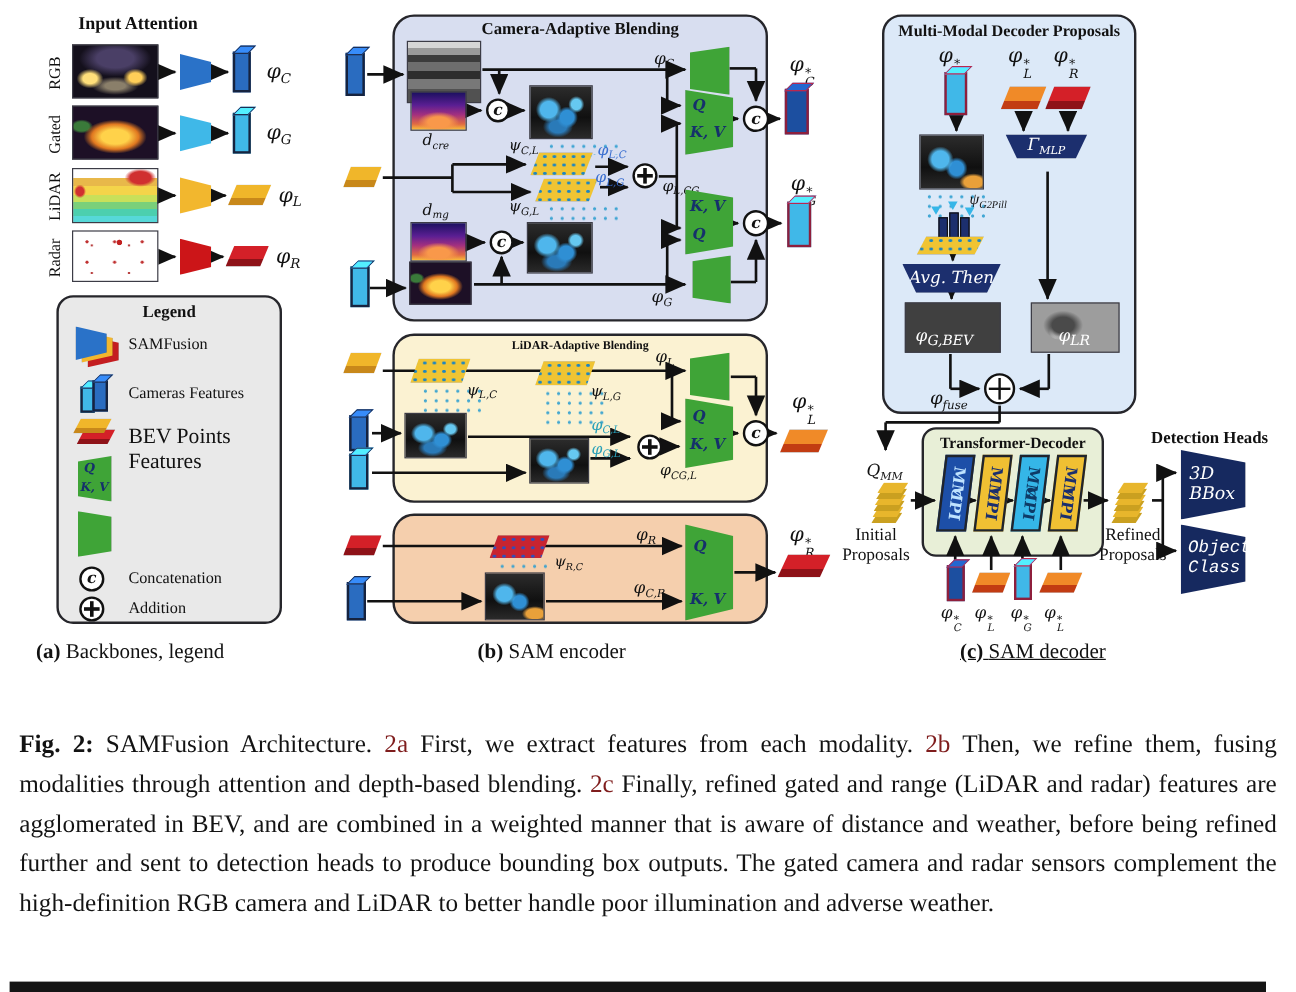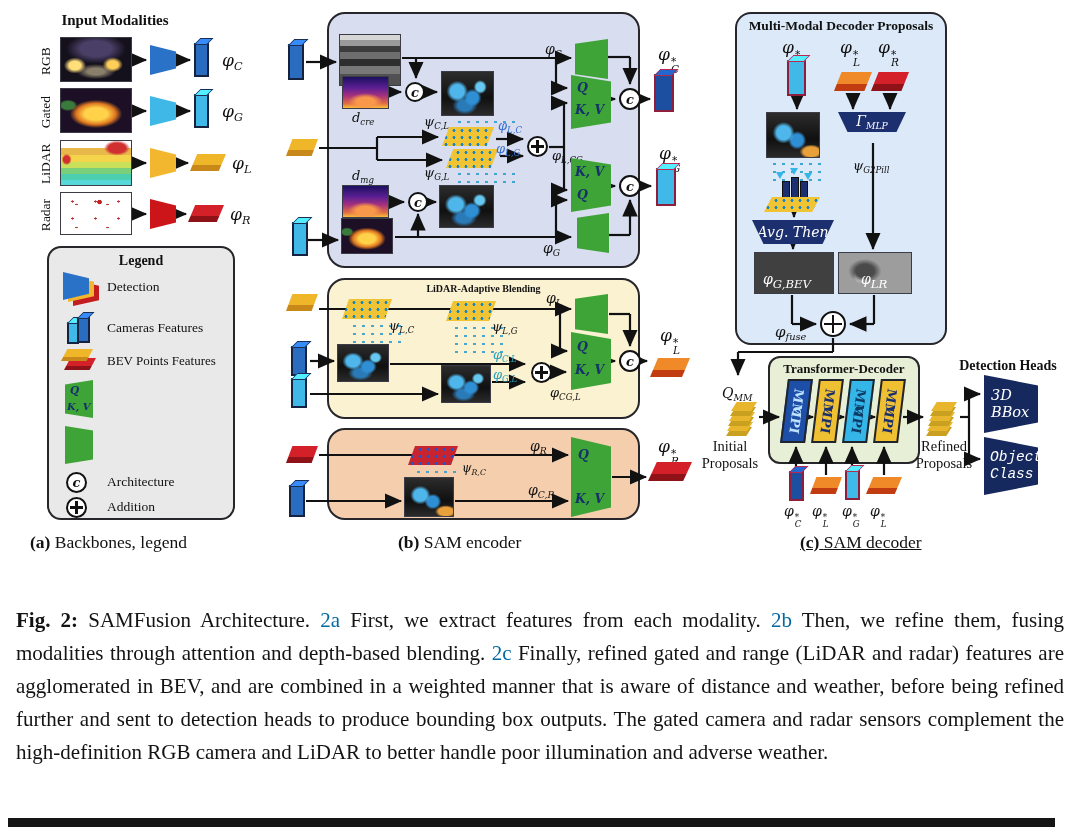--- a/index.html
+++ b/index.html
@@ -65,36 +65,36 @@
        radial-gradient(25% 30% at 60% 60%,#2f8fd4 0 45%,transparent 70%),
        radial-gradient(20% 25% at 75% 35%,#66c8f0 0 40%,transparent 65%),
        radial-gradient(35% 30% at 45% 78%,#2a7ab8 0 40%,transparent 70%),
        linear-gradient(180deg,#2c2c2c,#101010 60%,#2a2a2a);}
   .ovl.warm{background:radial-gradient(30% 22% at 85% 88%,#e8a03a 0 50%,transparent 75%),
        radial-gradient(30% 35% at 32% 45%,#4fb6ec 0 45%,transparent 70%),
        radial-gradient(25% 30% at 58% 62%,#2f8fd4 0 45%,transparent 70%),
        linear-gradient(180deg,#2c2c2c,#101010 60%,#2a2a2a);}
   .bevgray{background:#404040;} 
   .lrgray{background:radial-gradient(32% 42% at 36% 45%,#4a4a4a 0 40%,transparent 72%),
-       radial-gradient(16% 26% at 30% 58%,#e0e0e0 0 40%,transparent 66%),#9d9d9d;}
+       radial-gradient(16% 26% at 30% 58%,#e0e0e0 0 40%,transparent 66%),#9d9d9d;margin-left:21px;}
   .imlabel{position:absolute;color:#fff;font-family:"DejaVu Serif",serif;font-style:italic;font-size:14px;}
   
   .mmpi{position:absolute;border:2px solid #20242c;box-sizing:border-box;transform:skewX(-7deg);}
   .mmpi span{position:absolute;inset:0;display:flex;align-items:center;justify-content:center;
       writing-mode:vertical-rl;font-family:"DejaVu Serif",serif;font-style:italic;font-weight:bold;font-size:13px;}
   .m1{background:#1d4fa8;} .m1 span{color:#bfe3ff;}
   .m2{background:#f0c033;} .m2 span{color:#1a2f6e;}
   .m3{background:#35b6e8;} .m3 span{color:#0e3a66;}
   .m4{background:#f0c033;} .m4 span{color:#1a2f6e;}
   .stack{position:absolute;}
   .stack i{position:absolute;width:26px;height:9px;clip-path:polygon(22% 0,100% 0,78% 100%,0 100%);}
   
   .figcap{position:absolute;left:16px;top:583px;width:1048px;font-size:21px;line-height:33px;
       text-align:justify;font-family:"Liberation Serif",serif;color:#131313;}
-  .figcap .ref{color:#0369a1;}
+  .figcap .ref{color:#7f1d1d;}
   .subcap{position:absolute;font-size:17.5px;font-family:"Liberation Serif",serif;}
   .subcap b{font-family:"Liberation Serif",serif;}
   .vlabel{position:absolute;transform:rotate(-90deg);font-size:13.5px;text-align:center;}
   .small-math{font-size:13px;} .mid-math{font-size:14px;} .big-math{font-size:17px;}
   .tri{position:absolute;width:0;height:0;border-left:4px solid transparent;border-right:4px solid transparent;border-top:7px solid #35b6e8;}
   .bar{position:absolute;background:#1c2f6e;border:1px solid #111;}
 </style>
 </head>
 <body>
 
@@ -191,21 +191,21 @@
       <path d="M826,475 V447" marker-end="url(#ah)"></path>
       <path d="M852,469 V447" marker-end="url(#ah)"></path>
       <path d="M884,475 V447" marker-end="url(#ah)"></path>
       <path d="M960,417 H969"></path>
         <path d="M969,394 V459"></path>
       <path d="M969,394 H980" marker-end="url(#ah)"></path>
       <path d="M969,459 H980" marker-end="url(#ah)"></path>
     </g>
   </svg>
 
-  <div class="abs ttl" style="left:36px;top:12px;width:158px;font-size:15px;">Input Modalities</div>
+  <div class="abs ttl" style="left:36px;top:12px;width:158px;font-size:15px;">Input Attention</div>
 
   <div class="abs vlabel" style="left:26px;top:53px;width:40px;">RGB</div>
   <div class="abs imgc night" style="left:60px;top:37px;width:72px;height:45px;"></div>
   <div class="trap outl" style="left:150px;top:45px;width:26px;height:30px;background:#2a72c8;"></div>
   <div class="b3d blue" style="left:194px;top:43px;width:15px;height:34px;"></div>
   <div class="abs math big-math" style="left:222px;top:50px;"><span>φ</span><sub>C</sub></div>
 
   <div class="abs vlabel" style="left:26px;top:104px;width:40px;">Gated</div>
   <div class="abs imgc gatedimg" style="left:60px;top:88px;width:72px;height:45px;"></div>
   <div class="trap outl" style="left:150px;top:96px;width:26px;height:30px;background:#3fb8e8;"></div>
@@ -224,44 +224,45 @@
   <div class="slab red outl" style="left:188px;top:205px;width:36px;height:17px;"></div>
   <div class="abs math big-math" style="left:230px;top:204px;"><span>φ</span><sub>R</sub></div>
 
   <div class="abs" style="left:47px;top:246px;width:188px;height:274px;border:2.5px solid #26262b;border-radius:14px;background:#e9e9e9;box-sizing:border-box;">
     <div class="abs ttl" style="left:0;top:5px;width:100%;font-size:14px;">Legend</div>
     <div class="abs" style="left:14px;top:24px;width:40px;height:36px;">
       <div class="trap outl" style="left:10px;top:8px;width:26px;height:26px;background:#c41d20;"></div>
       <div class="trap outl" style="left:5px;top:4px;width:26px;height:26px;background:#f2b72e;"></div>
       <div class="trap outl" style="left:0;top:0;width:26px;height:28px;background:#2a72c8;"></div>
     </div>
-    <div class="abs" style="left:58px;top:31px;font-size:13.5px;">Detection</div>
+    <div class="abs" style="left:58px;top:31px;font-size:13.5px;">SAMFusion</div>
     <div class="abs" style="left:18px;top:66px;width:34px;height:32px;">
       <div class="b3d cyan" style="left:0;top:8px;width:12px;height:22px;"></div>
       <div class="b3d blue" style="left:10px;top:3px;width:13px;height:26px;"></div>
     </div>
     <div class="abs" style="left:58px;top:72px;font-size:13.5px;">Cameras Features</div>
     <div class="abs" style="left:12px;top:100px;width:40px;height:24px;">
       <div class="slab red outl" style="left:3px;top:10px;width:32px;height:12px;"></div>
       <div class="slab gold outl" style="left:0;top:1px;width:32px;height:12px;"></div>
     </div>
-    <div class="abs" style="left:58px;top:105px;font-size:13px;font-family:Liberation Serif, serif;">BEV Points Features</div>
+    <div class="abs" style="left:58px;top:105px;font-size:18px;font-family:Liberation Serif, serif;">BEV Points Features</div>
     <div class="gtrap outl mini" style="left:16px;top:132px;width:28px;height:38px;">
       <span class="q" style="left:5px;top:5px;font-size:10.5px;">Q</span>
       <span class="kv" style="left:2px;top:22px;font-size:10px;">K, V</span>
     </div>
     <div class="qkv outl" style="left:16px;top:178px;width:28px;height:38px;"></div>
     <div class="cc" style="left:17px;top:224px;width:21px;height:21px;">
         <span>c</span>
       </div>
-    <div class="abs" style="left:58px;top:226px;font-size:13.5px;">Architecture</div>
+    <div class="abs" style="left:58px;top:226px;font-size:13.5px;">Concatenation</div>
     <div class="plus" style="left:17px;top:249px;width:21px;height:21px;"></div>
     <div class="abs" style="left:58px;top:251px;font-size:13.5px;">Addition</div>
   </div>
 
+  <div class="abs ttl" style="left:327px;top:17px;width:313px;font-size:14px;">Camera-Adaptive Blending</div>
   <div class="b3d blue" style="left:288px;top:44px;width:16px;height:36px;"></div>
   <div class="abs imgc grayimg" style="left:339px;top:34px;width:62px;height:52px;"></div>
   <div class="abs imgc plasma" style="left:342px;top:76px;width:47px;height:33px;"></div>
   <div class="abs math small-math" style="left:352px;top:110px;"><span>d</span><sub>cre</sub></div>
   <div class="cc" style="left:405px;top:82px;width:20px;height:20px;">
       <span>c</span>
     </div>
   <div class="abs imgc ovl" style="left:441px;top:71px;width:53px;height:45px;"></div>
   <div class="abs math small-math" style="left:424px;top:114px;"><span>ψ</span><sub>C,L</sub></div>
   <div class="dotfield" style="left:455px;top:118px;width:60px;height:11px;"></div>
@@ -374,21 +375,21 @@
         <span>R</span>
       </span></div>
   <div class="b3d cyan out" style="left:787px;top:60px;width:19px;height:36px;"></div>
   <div class="slab orange outl" style="left:834px;top:72px;width:38px;height:19px;"></div>
   <div class="slab red outl" style="left:871px;top:72px;width:38px;height:19px;"></div>
   <div class="abs imgc ovl warm" style="left:766px;top:112px;width:54px;height:46px;"></div>
   <div class="ntrap outl" style="left:838px;top:112px;width:68px;height:20px;">
     <span class="math mid-math"><span>Γ</span><sub>MLP</sub></span>
   </div>
   <div class="dotfield" style="left:770px;top:160px;width:52px;height:22px;"></div>
-  <div class="abs math small-math" style="left:853px;top:158px;"><span>ψ</span><sub>G2Pill</sub></div>
+  <div class="abs math small-math" style="left:808px;top:158px;font-family:Liberation Serif, serif;"><span>ψ</span><sub>G2Pill</sub></div>
   <div class="tri" style="left:776px;top:172px;"></div>
   <div class="tri" style="left:790px;top:168px;"></div>
   <div class="tri" style="left:804px;top:173px;"></div>
   <div class="bar" style="left:782px;top:181px;width:6px;height:20px;"></div>
   <div class="bar" style="left:791px;top:177px;width:6px;height:24px;"></div>
   <div class="bar" style="left:800px;top:181px;width:6px;height:20px;"></div>
   <div class="para gold outl" style="left:764px;top:197px;width:56px;height:15px;"></div>
   <div class="ntrap outl" style="left:752px;top:220px;width:82px;height:24px;">
     <span class="math mid-math"><span>Avg. Then</span></span>
   </div>

